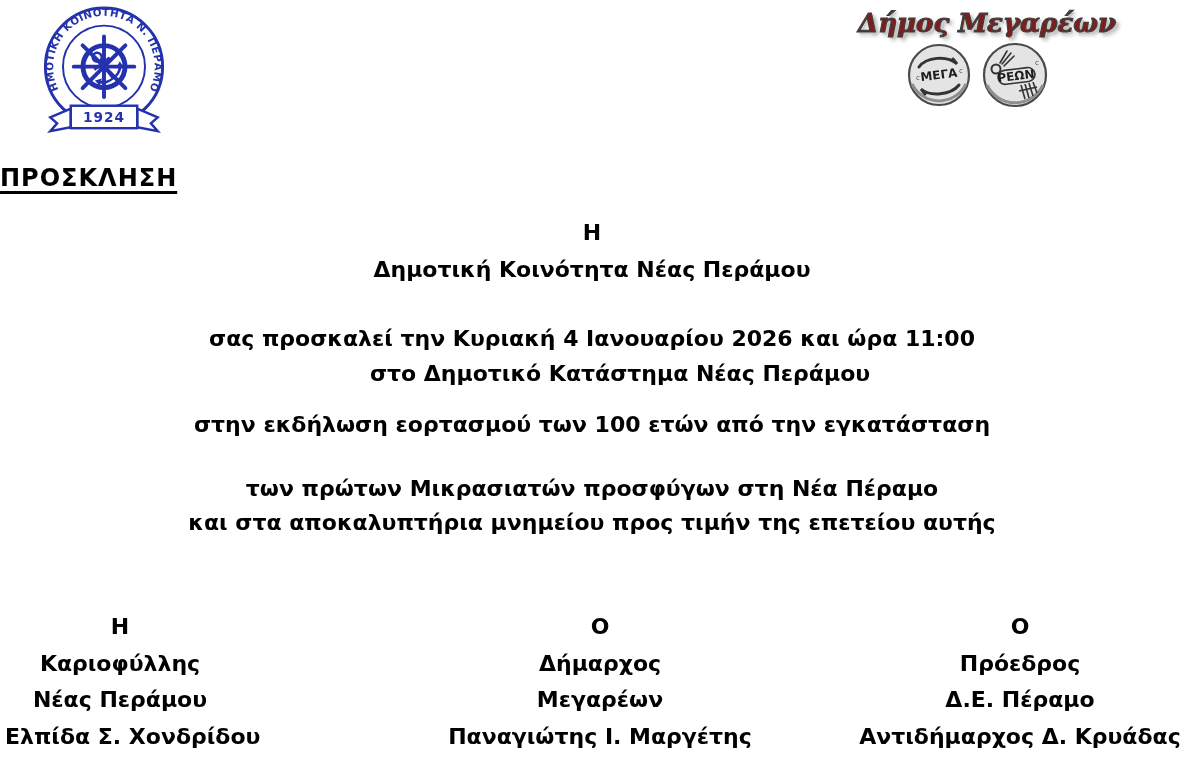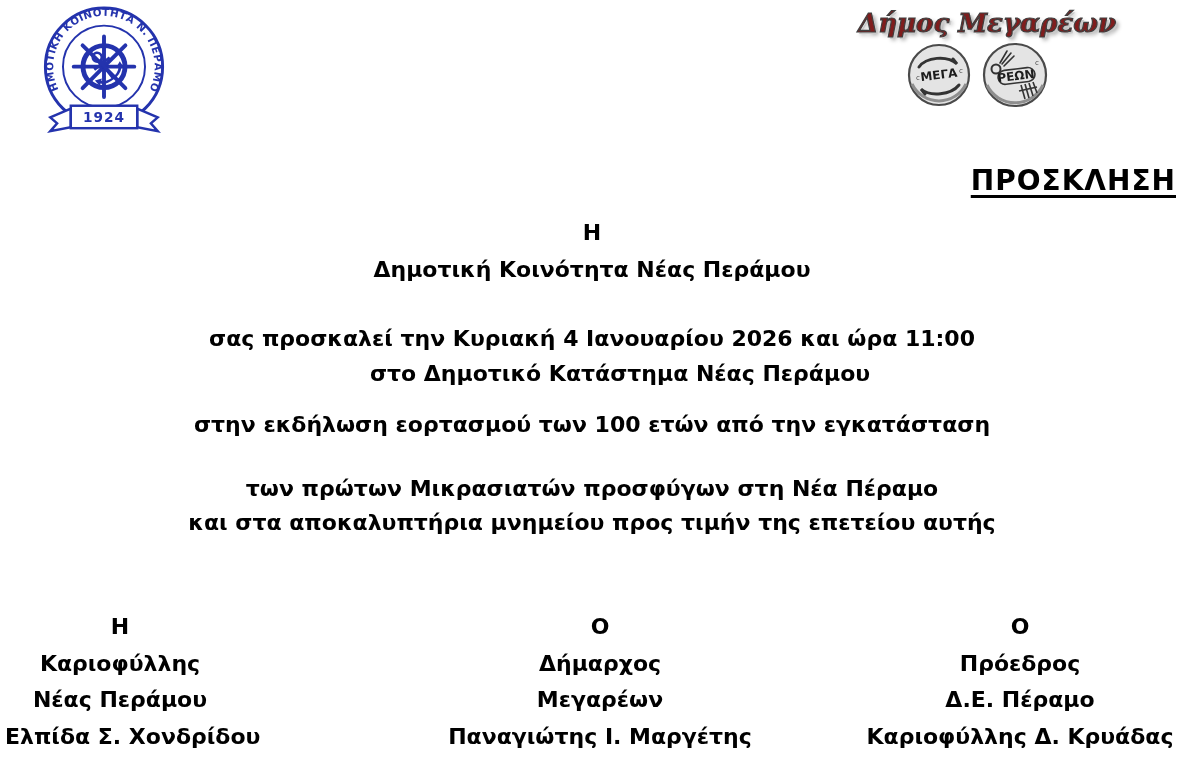--- a/index.html
+++ b/index.html
@@ -26,21 +26,21 @@
     color:#7f1d1d;
     -webkit-text-stroke:1.2px #3f3f3f;
     text-shadow:2px 2px 0 #c9c9c9, 3px 3px 4px #9a9a9a;
     white-space:nowrap;
   }
   .coins{display:flex;justify-content:center;align-items:center;gap:5px;margin-top:3px;}
   .coin-label{font-family:"DejaVu Sans",sans-serif;font-weight:bold;fill:#1d1d1d;}
   
   .doc-title{
     position:absolute;left:0;top:164px;width:1176px;
-    text-align:right;font-size:28px;font-weight:bold;letter-spacing:1px;
+    text-align:left;font-size:24px;font-weight:bold;letter-spacing:1px;
   }
   .doc-title span{
     text-decoration:underline;
     text-decoration-thickness:2.5px;
     text-underline-offset:5px;
   }
   .line{position:absolute;left:0;width:1184px;text-align:center;font-size:22px;font-weight:bold;white-space:nowrap;}
   .l0{top:220px;}
   .l1{top:257px;}
   .l2{top:294px;margin-top:32px;}
@@ -155,16 +155,16 @@
     <div>Ο</div>
     <div>Δήμαρχος</div>
     <div>Μεγαρέων</div>
     <div>Παναγιώτης Ι. Μαργέτης</div>
   </div>
 
   <div class="sig sig-right">
     <div>Ο</div>
     <div>Πρόεδρος</div>
     <div>Δ.Ε. Πέραμο</div>
-    <div>Καριοφύλλης Δ. Κρυάδας</div>
+    <div>Αντιδήμαρχος Δ. Κρυάδας</div>
   </div>
 
 </div>
 
 </body></html>

